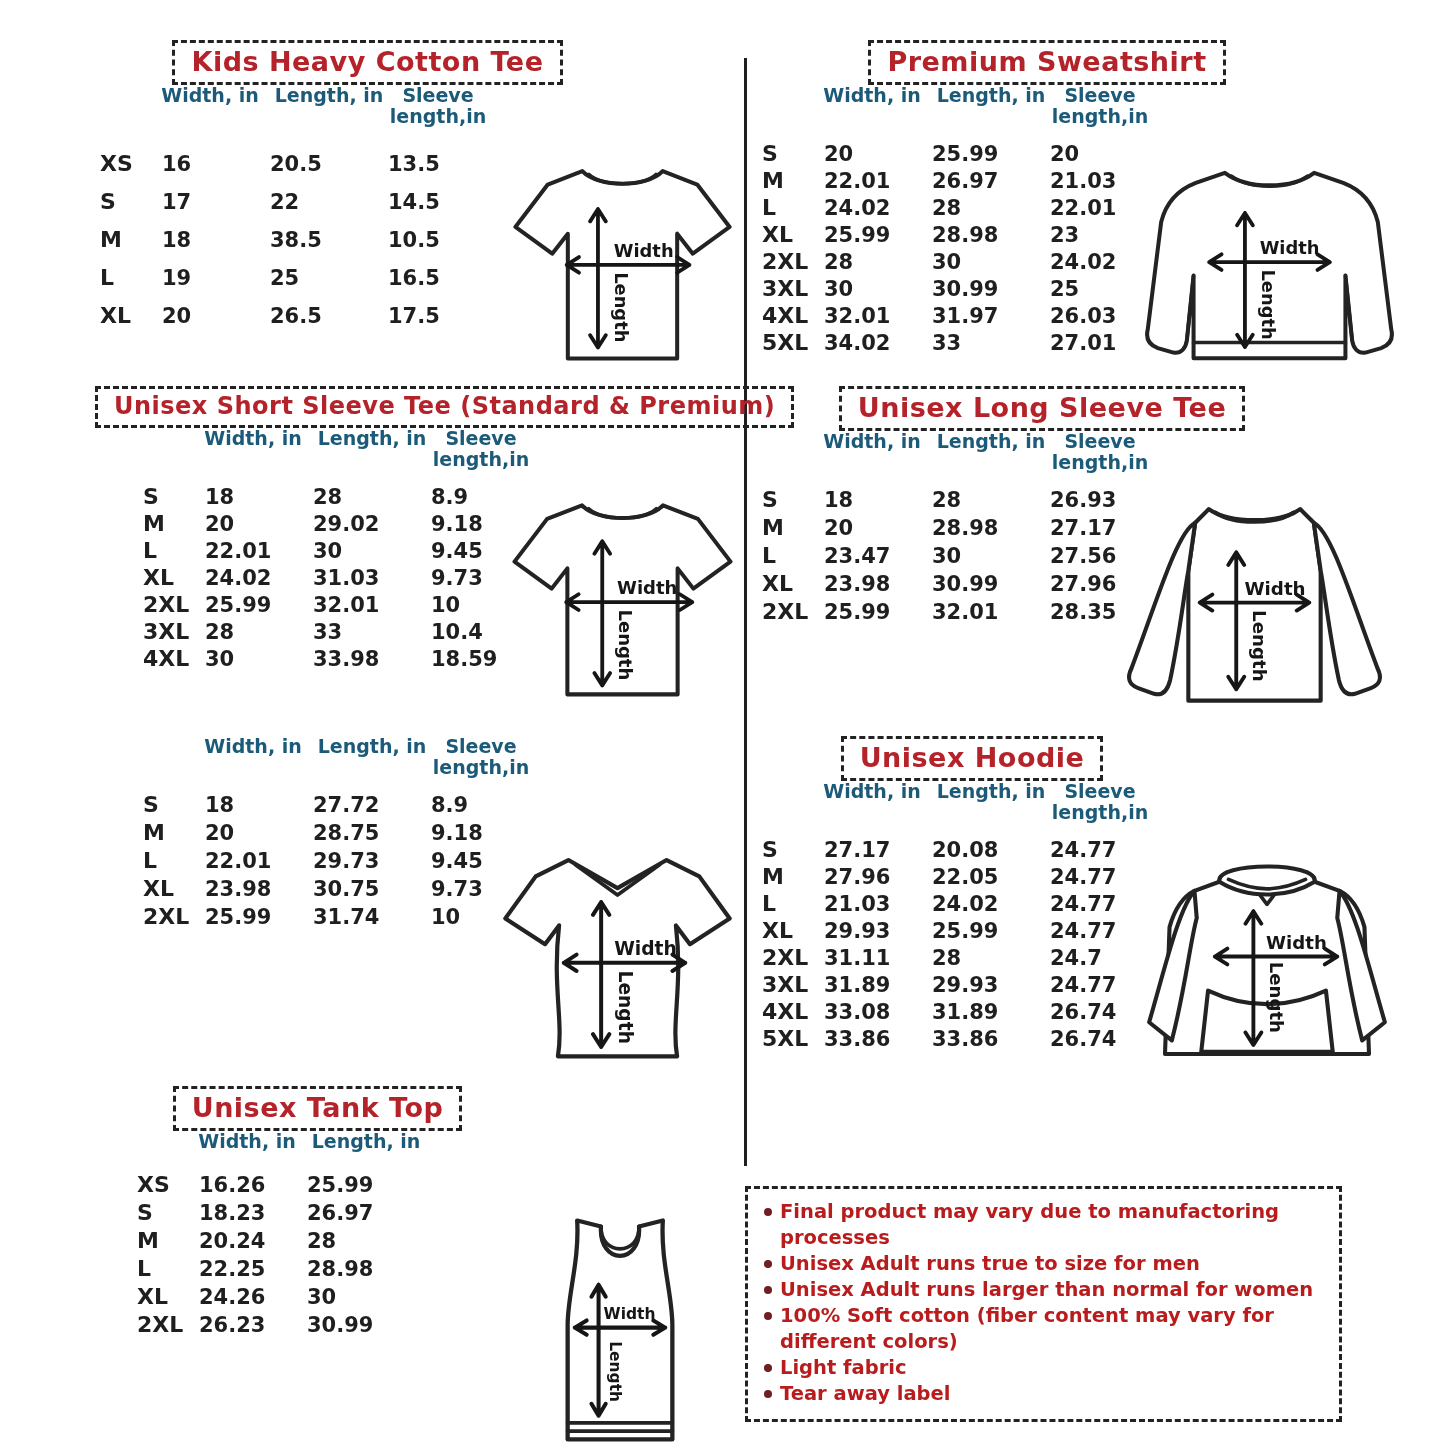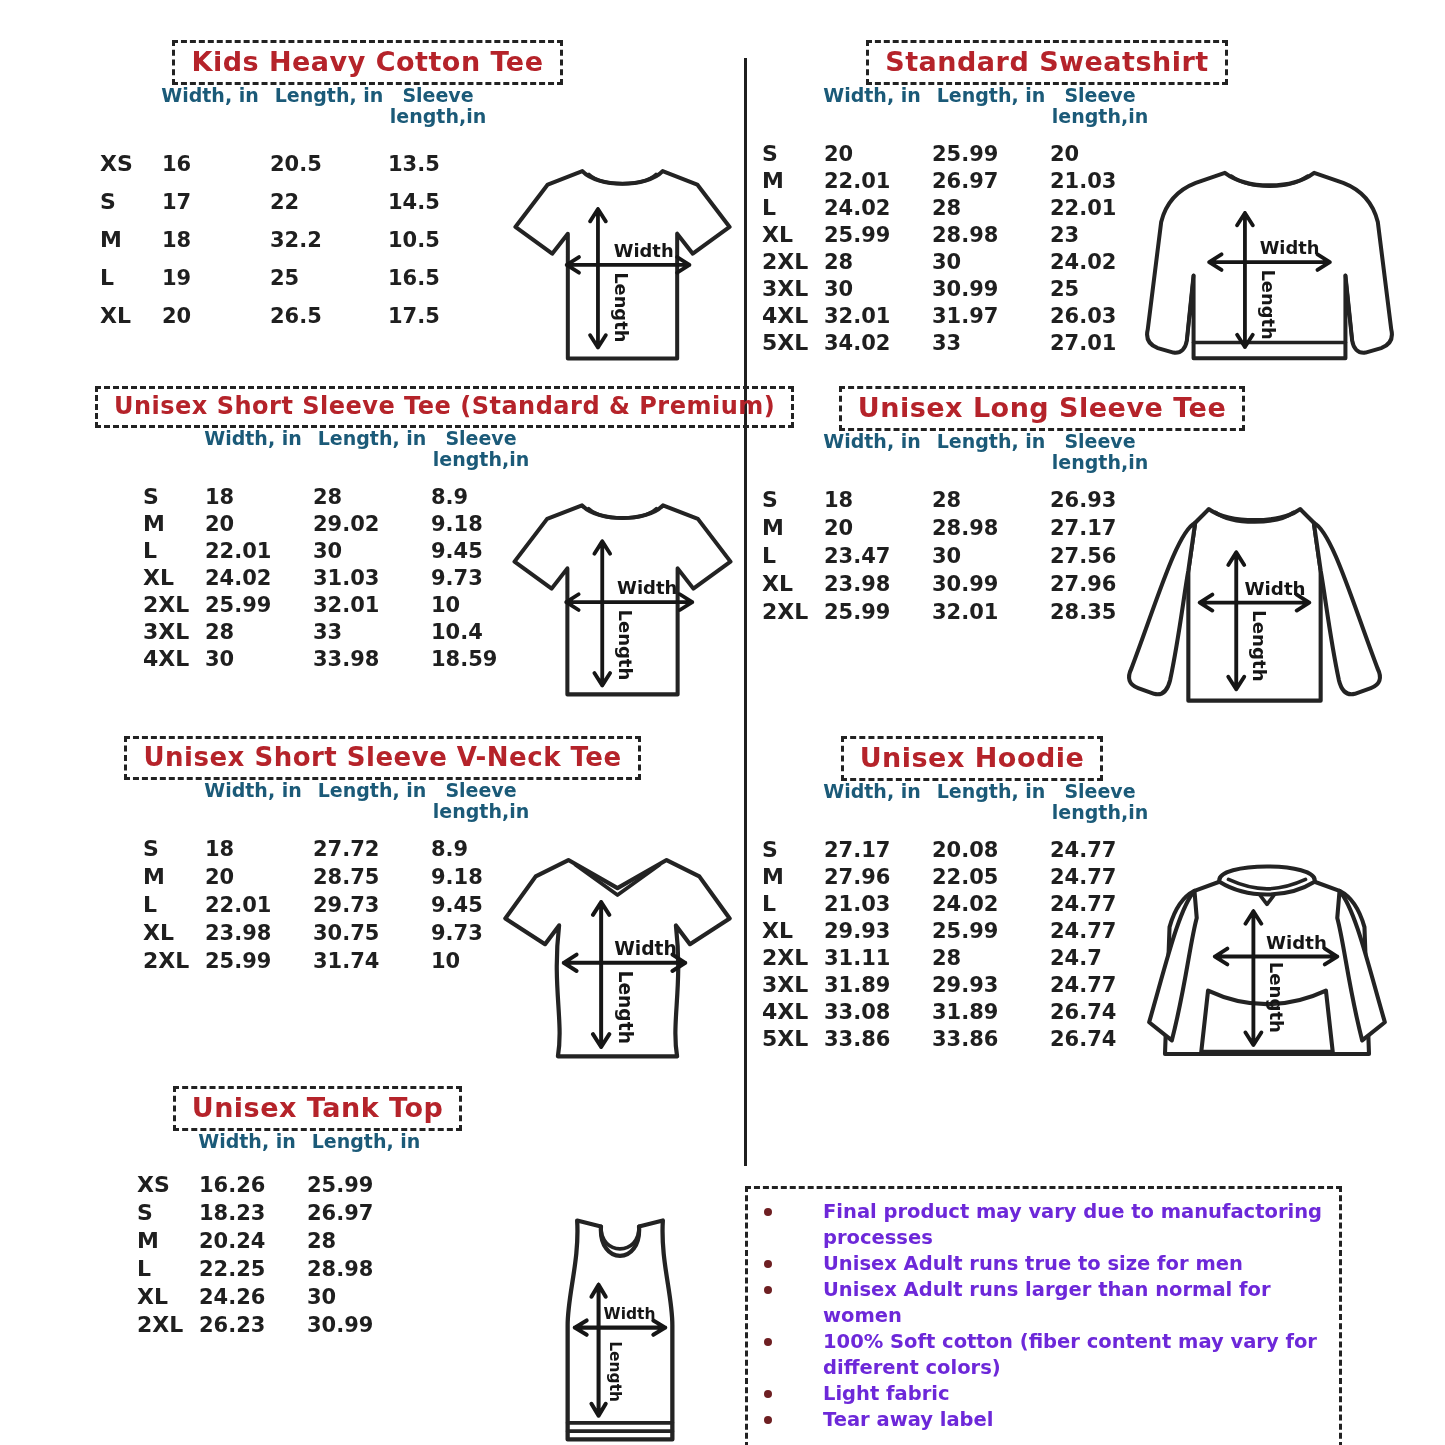--- a/index.html
+++ b/index.html
@@ -34,21 +34,21 @@
 
   .illo { position:absolute; }
   .illo svg { display:block; }
   .g-line { fill:none; stroke:#232323; stroke-width:3.2; stroke-linejoin:round; stroke-linecap:round; }
   .g-fill { fill:#ffffff; stroke:#232323; stroke-width:3.6; stroke-linejoin:round; }
   .g-arrow { fill:none; stroke:#161616; stroke-width:3.4; stroke-linecap:round; }
   .g-label { font-family:"DejaVu Sans", sans-serif; font-weight:700; font-size:16px; fill:#161616; }
 
   .notes { position:absolute; left:745px; top:1186px; width:597px; border:3px dashed #222;
     padding:10px 14px 12px 14px; background:#fff; }
-  .note { display:flex; align-items:flex-start; font-weight:700; font-size:19.5px; line-height:26px; color:#6d28d9;gap:43px; }
+  .note { display:flex; align-items:flex-start; font-weight:700; font-size:19.5px; line-height:26px; color:#b91c1c; }
   .note .dot { width:8px; height:8px; border-radius:50%; background:#6e1f22; margin:9px 8px 0 2px; flex:0 0 8px; }
 </style>
 </head>
 <body>
 
 <div class="page">
 
   <div class="divider"></div>
 
   <section class="panel" style="left:100px; top:40px; width:640px;">
@@ -70,21 +70,21 @@
           </div>
           <div class="tr">
             <div class="td size">S</div>
             <div class="td c0">17</div>
             <div class="td c1">22</div>
             <div class="td c2">14.5</div>
           </div>
           <div class="tr">
             <div class="td size">M</div>
             <div class="td c0">18</div>
-            <div class="td c1">32.2</div>
+            <div class="td c1">38.5</div>
             <div class="td c2">10.5</div>
           </div>
           <div class="tr">
             <div class="td size">L</div>
             <div class="td c0">19</div>
             <div class="td c1">25</div>
             <div class="td c2">16.5</div>
           </div>
           <div class="tr">
             <div class="td size">XL</div>
@@ -101,21 +101,21 @@
         <path class="g-arrow" d="M78 44 L78 168 M78 44 l-7 11 M78 44 l7 11 M78 168 l-7 -11 M78 168 l7 -11"></path>
         <path class="g-arrow" d="M50 94 L160 94 M50 94 l11 -7 M50 94 l11 7 M160 94 l-11 -7 M160 94 l-11 7"></path>
         <text class="g-label" x="119" y="87" text-anchor="middle">Width</text>
         <text class="g-label" x="93" y="132" text-anchor="middle" transform="rotate(90 93 132)">Length</text>
       </svg>
     </div>
   </section>
 
   <section class="panel" style="left:762px; top:40px; width:680px;">
     <div class="title-wrap" style="padding-right:110px;">
-      <h2 class="title">Standard Sweatshirt</h2>
+      <h2 class="title">Premium Sweatshirt</h2>
     </div>
     <div class="tbl rows-tight">
       <div class="thead">
           <div class="th c0">Width, in</div>
           <div class="th c1">Length, in</div>
           <div class="th c2">Sleeve length,in</div>
         </div>
       <div class="tbody">
           <div class="tr">
             <div class="td size">S</div>
@@ -299,23 +299,20 @@
         <path class="g-line" d="M126 13 C140 24 180 24 194 13"></path>
         <path class="g-arrow" d="M144 48 L144 168 M144 48 l-7 11 M144 48 l7 11 M144 168 l-7 -11 M144 168 l7 -11"></path>
         <path class="g-arrow" d="M112 92 L208 92 M112 92 l11 -7 M112 92 l11 7 M208 92 l-11 -7 M208 92 l-11 7"></path>
         <text class="g-label" x="178" y="85" text-anchor="middle">Width</text>
         <text class="g-label" x="159" y="130" text-anchor="middle" transform="rotate(90 159 130)">Length</text>
       </svg>
     </div>
   </section>
 
   <section class="panel" style="left:95px; top:736px; width:645px;">
-    <div class="title-wrap" style="padding-right:70px;">
-      <h2 class="title" style="font-size:26px;">Unisex Short Sleeve V-Neck Tee</h2>
-    </div>
     <div class="tbl rows-mid" style="padding-left:48px;">
       <div class="thead">
           <div class="th c0">Width, in</div>
           <div class="th c1">Length, in</div>
           <div class="th c2">Sleeve length,in</div>
         </div>
       <div class="tbody">
           <div class="tr">
             <div class="td size">S</div>
             <div class="td c0">18</div>

